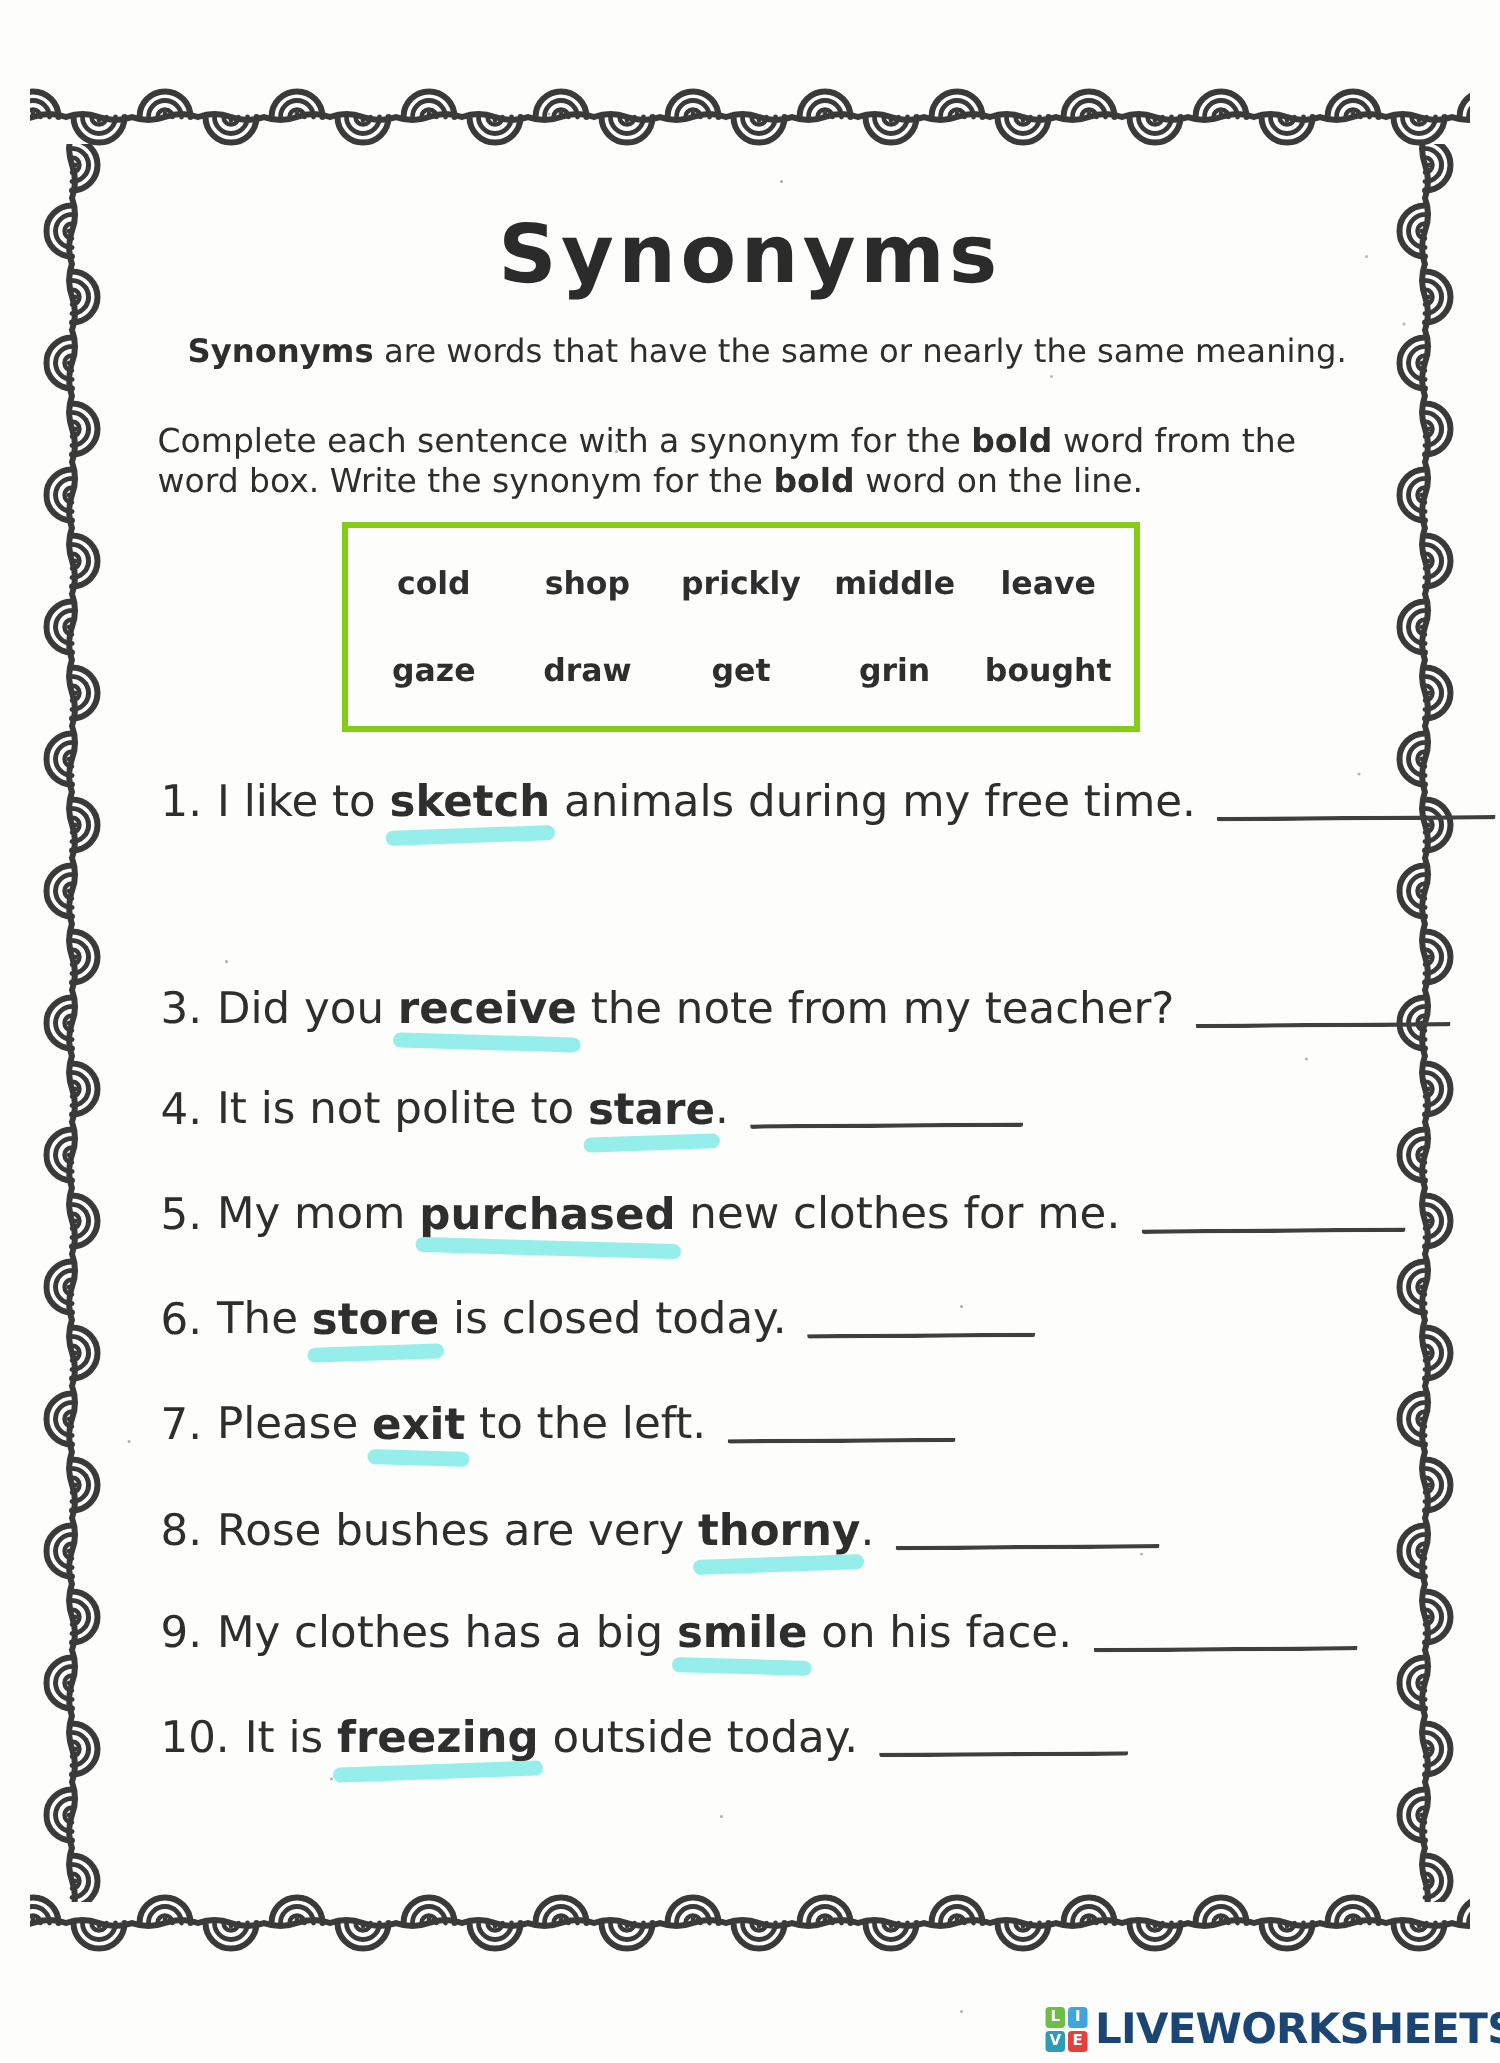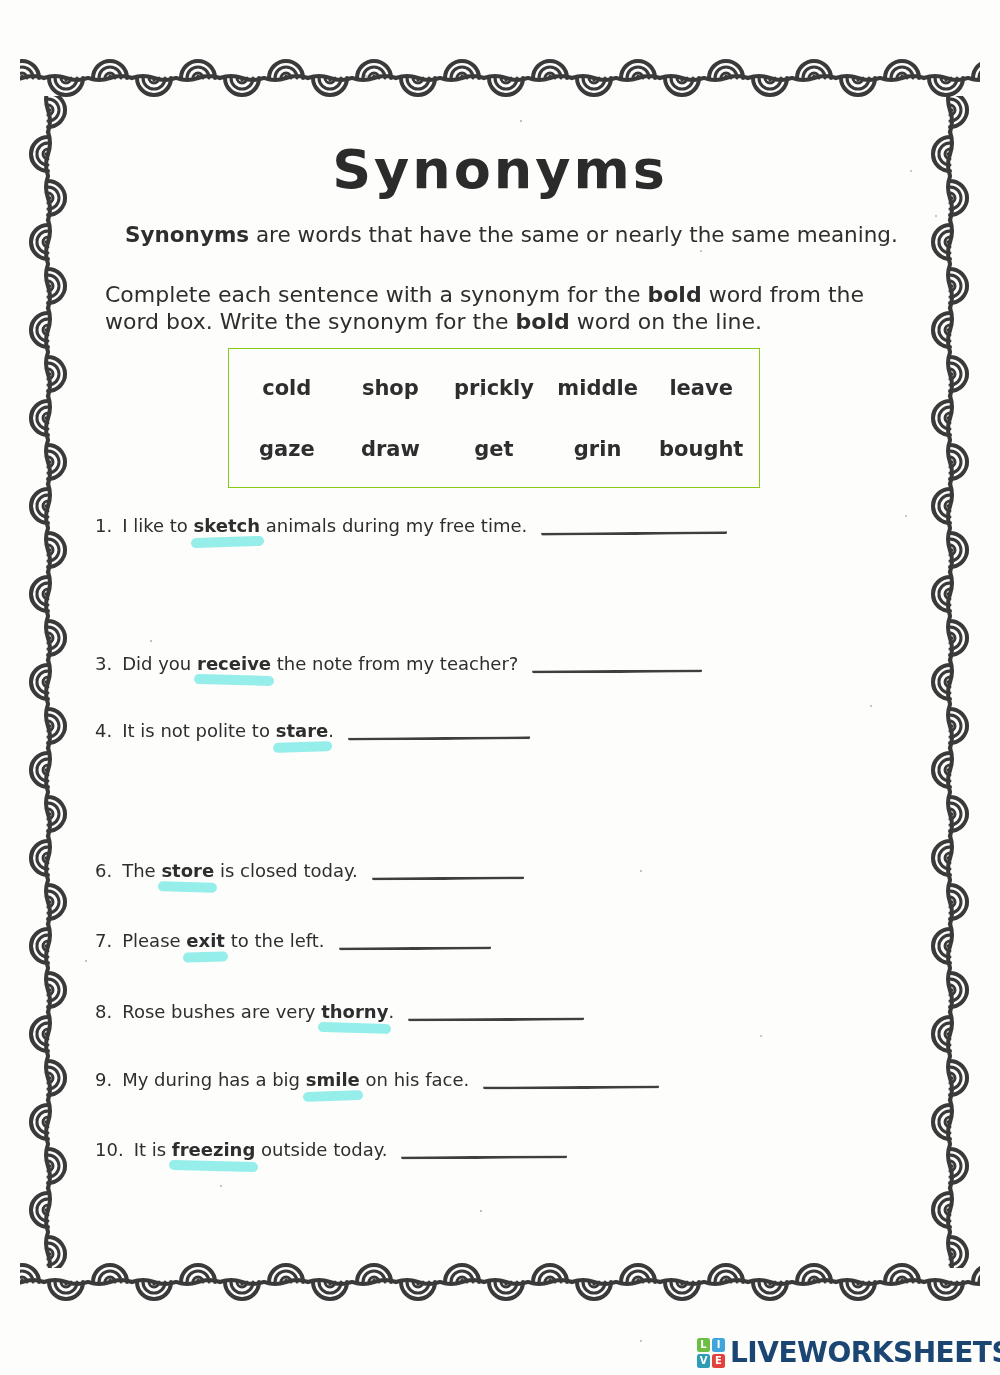--- a/index.html
+++ b/index.html
@@ -39,32 +39,32 @@
     font-size: 21.5px; line-height: 1.25; margin-left: 30px;
   }
 
   .instructions {
     position: absolute; top: 282px; left: 105px; width: 790px;
     font-size: 22px; line-height: 1.22;
   }
 
   .word-box {
     position: absolute; top: 348px; left: 228px; width: 532px; height: 140px;
-    border: 1px solid #84cc16;
+    border: 4px solid #84cc16;
     display: grid;
     grid-template-columns: repeat(5, 1fr);
     grid-template-rows: 1fr 1fr;
     align-items: center; justify-items: center;
     padding: 8px 6px;
     font-size: 21px; font-weight: 600;
   }
 
   .sentence {
-    position: absolute; left: 95px; width: 860px;
-    font-size: 18px; white-space: nowrap;
+    position: absolute; left: 107px; width: 860px;
+    font-size: 29px; white-space: nowrap;
   }
   .sentence .num { display: inline-block; margin-right: 10px; }
 
   .hl { position: relative; font-weight: bold; }
   .hl::after {
     content: ""; position: absolute; left: -3px; right: -3px; bottom: -11px;
     height: 10px; background: #95eeea; border-radius: 6px;
     transform: rotate(-2deg);
   }
   .sentence:nth-of-type(even) .hl::after { transform: rotate(1.6deg); }
@@ -153,28 +153,29 @@
     <span>bought</span>
   </div>
 
   <div class="sentence" style="top:512px"><span class="num">1.</span><span>I like to </span><span class="hl">sketch</span><span> animals during my free time.</span><span class="blank" style="width:186px"></span></div>
 
 
   <div class="sentence" style="top:650px"><span class="num">3.</span><span>Did you </span><span class="hl">receive</span><span> the note from my teacher?</span><span class="blank" style="width:170px"></span></div>
 
   <div class="sentence" style="top:717px"><span class="num">4.</span><span>It is not polite to </span><span class="hl">stare</span><span>.</span><span class="blank" style="width:182px"></span></div>
 
+  <div class="sentence" style="top:787px"><span class="num">5.</span><span>My mom </span><span class="hl">purchased</span><span> new clothes for me.</span><span class="blank" style="width:176px"></span></div>
 
   <div class="sentence" style="top:857px"><span class="num">6.</span><span>The </span><span class="hl">store</span><span> is closed today.</span><span class="blank" style="width:152px"></span></div>
 
   <div class="sentence" style="top:927px"><span class="num">7.</span><span>Please </span><span class="hl">exit</span><span> to the left.</span><span class="blank" style="width:152px"></span></div>
 
   <div class="sentence" style="top:998px"><span class="num">8.</span><span>Rose bushes are very </span><span class="hl">thorny</span><span>.</span><span class="blank" style="width:176px"></span></div>
 
-  <div class="sentence" style="top:1066px"><span class="num">9.</span><span>My during has a big </span><span class="hl">smile</span><span> on his face.</span><span class="blank" style="width:176px"></span></div>
+  <div class="sentence" style="top:1066px"><span class="num">9.</span><span>My clothes has a big </span><span class="hl">smile</span><span> on his face.</span><span class="blank" style="width:176px"></span></div>
 
   <div class="sentence" style="top:1136px"><span class="num">10.</span><span>It is </span><span class="hl">freezing</span><span> outside today.</span><span class="blank" style="width:166px"></span></div>
 
   <div class="brand">
     <div class="tiles">
       <span class="tile tile-l">L</span>
       <span class="tile tile-i">I</span>
       <span class="tile tile-v">V</span>
       <span class="tile tile-e">E</span>
     </div>

